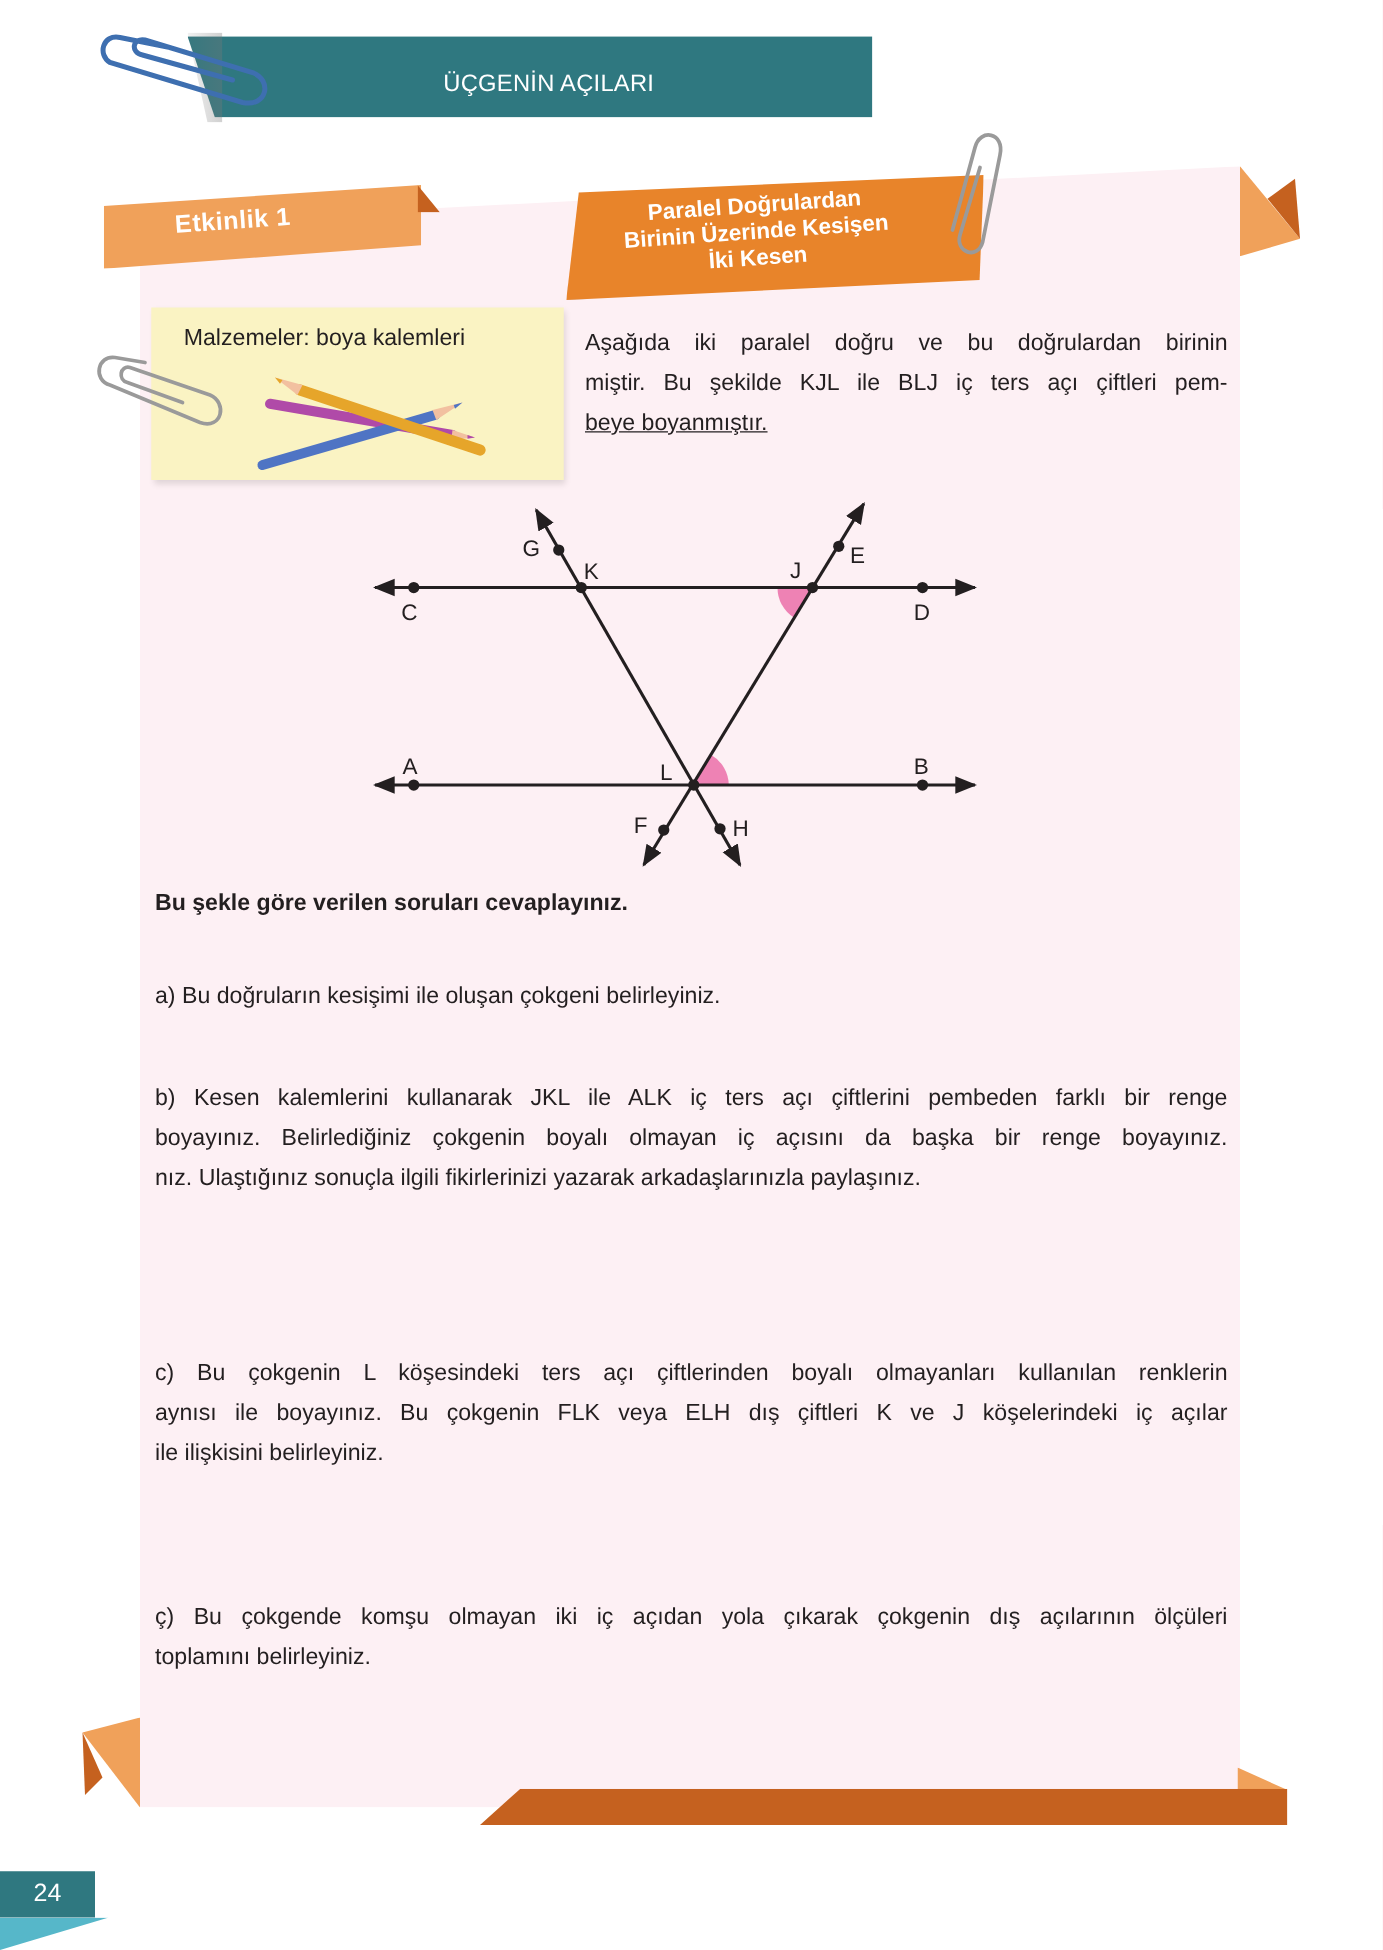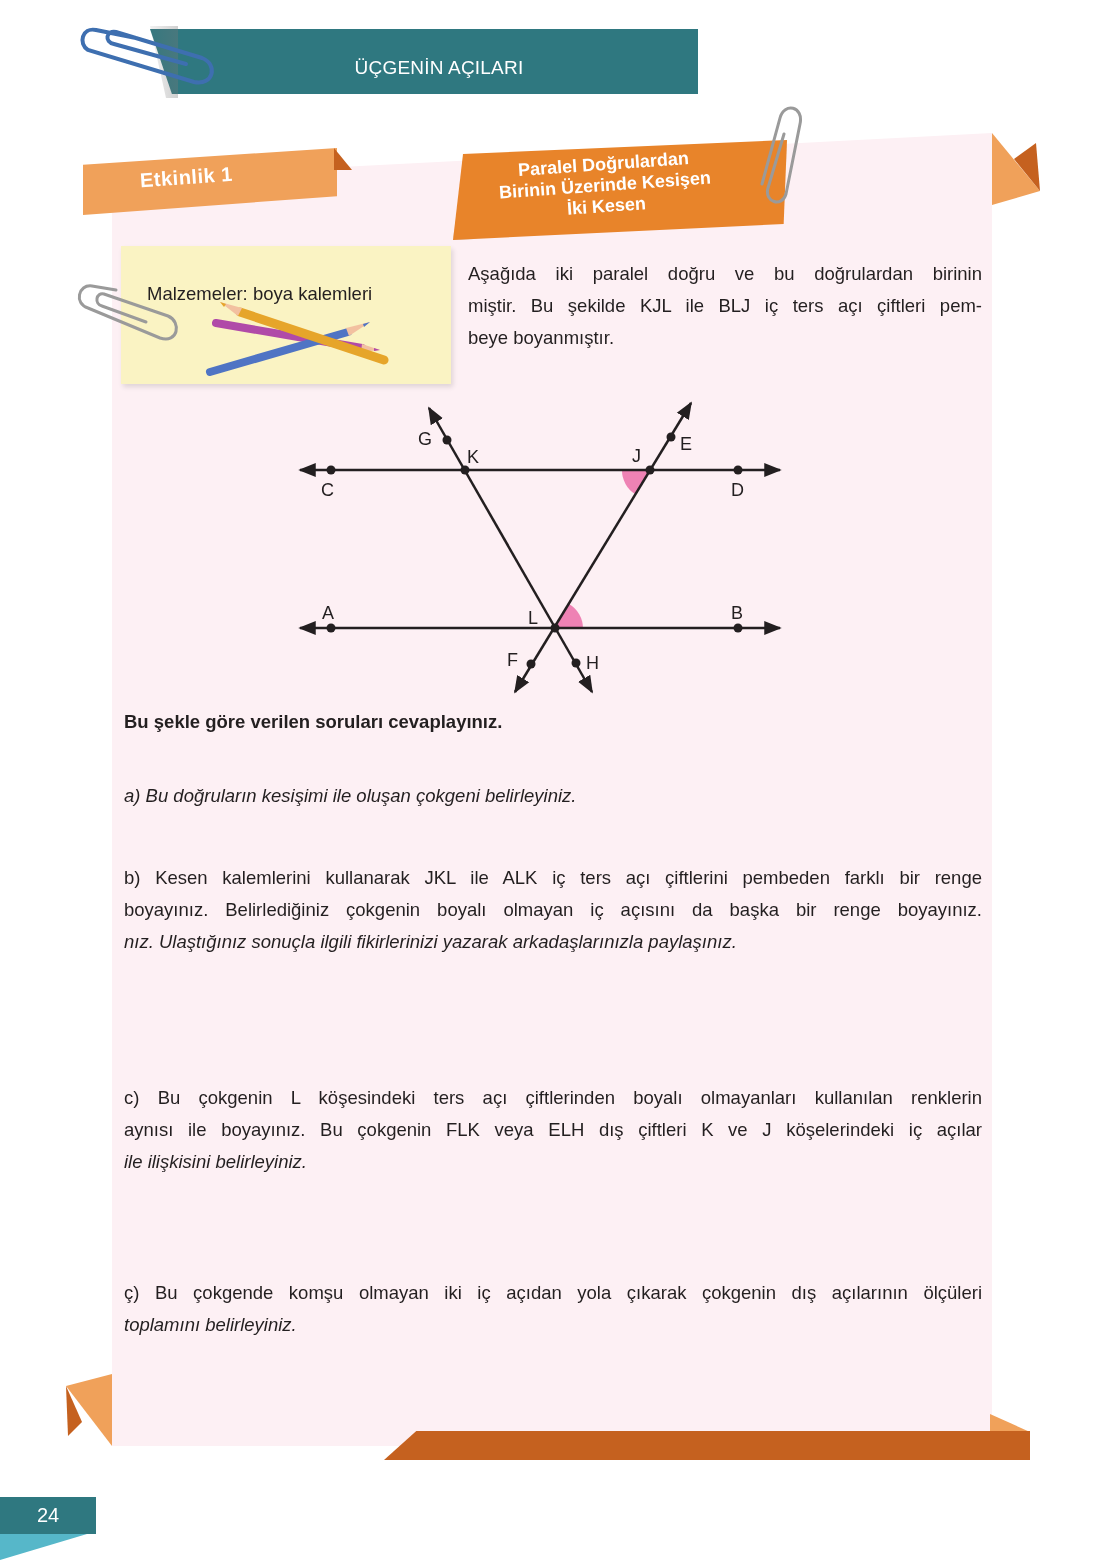--- a/index.html
+++ b/index.html
@@ -68,46 +68,46 @@
     line-height: 21px; transform: rotate(-4deg);
   }
 
   
   .materials {
     left: 121px; top: 246px; width: 330px; height: 138px;
     background: #faf3c3;
     box-shadow: 2px 3px 5px rgba(0,0,0,0.12);
   }
   .materials-label {
-    left: 147px; top: 259px; font-size: 18.5px; color: #231f20; margin-top: 24px;
+    left: 147px; top: 259px; font-size: 18.5px; color: #231f20;
   }
 
   
   .intro {
     left: 468px; top: 258px; width: 514px;
     font-size: 18.5px; line-height: 32px; text-align: justify;
   }
   .intro .line { display: block; text-align: justify; text-align-last: justify; white-space: nowrap; }
-  .intro .line.last { text-align-last: left; }
+  .intro .line.last { text-align-last: left; text-decoration: underline; }
 
   .qhead { left: 124px; top: 711px; font-size: 18.5px; font-weight: bold; }
   .q { position: absolute; left: 124px; width: 858px; font-size: 18.5px; line-height: 32px; }
   .q .line { display: block; text-align: justify; text-align-last: justify; white-space: nowrap; }
-  .q .line.last { text-align-last: left; font-style: italic; }
+  .q .line.last { text-align-last: left; }
 
   
   .bottom-ribbon {
     left: 384px; top: 1431px; width: 646px; height: 29px;
     background: #c5611f;
     clip-path: polygon(5% 0, 100% 0, 100% 100%, 0 100%);
   }
 
   
   .page-num-box {
-    left: 0; top: 1497px; width: 96px; height: 37px; background: #2f7880;
+    left: 0; top: 1497px; width: 76px; height: 37px; background: #2f7880;
     color: #ffffff; font-size: 20px; display: flex; align-items: center; justify-content: center;
   }
   .page-num-tail {
     left: 0; top: 1534px; width: 87px; height: 26px; background: #56b7c9;
     clip-path: polygon(0 0, 100% 0, 0 100%);
   }
 
   svg text { font-family: "Liberation Sans", sans-serif; }
 </style>
 </head>

